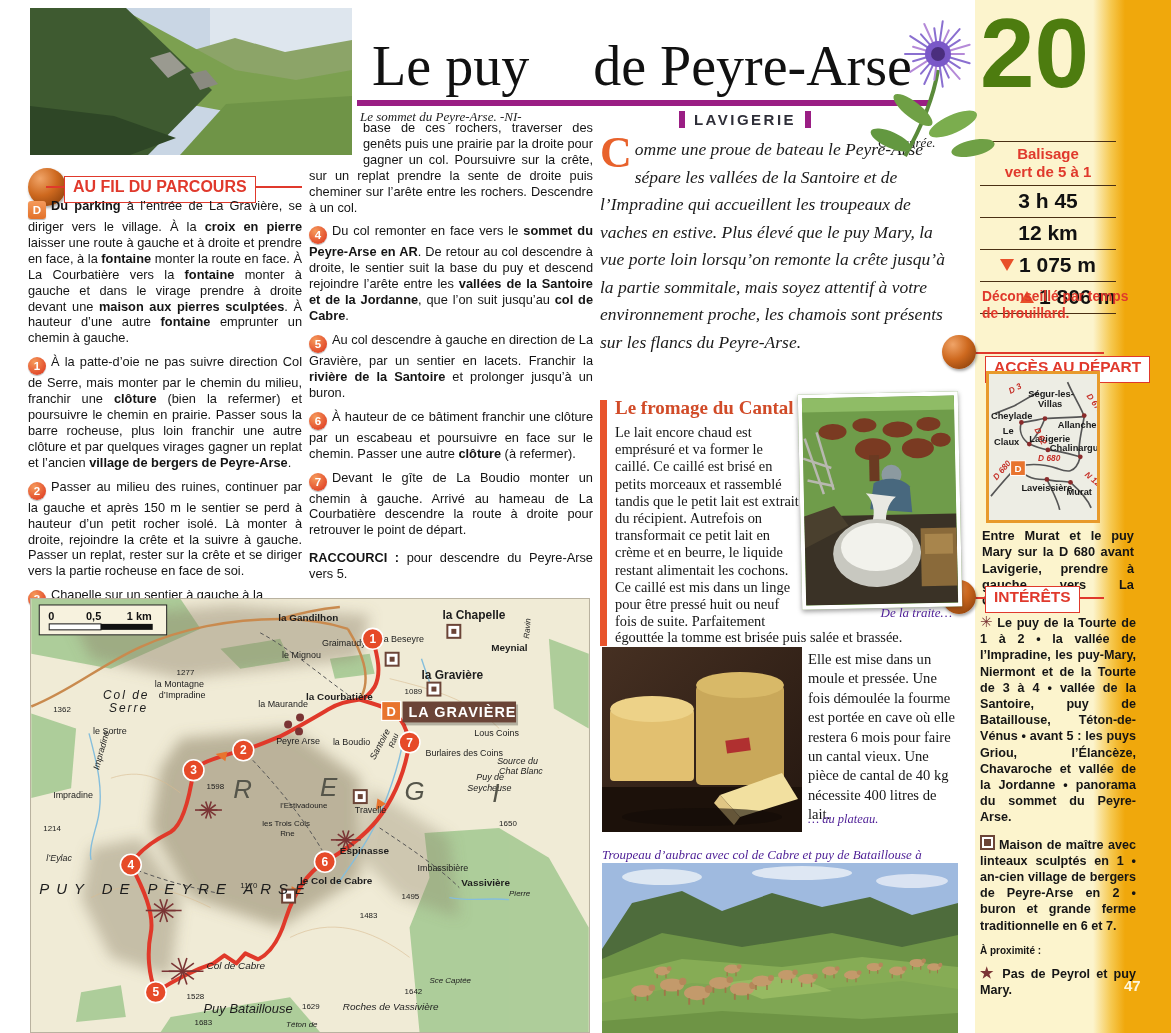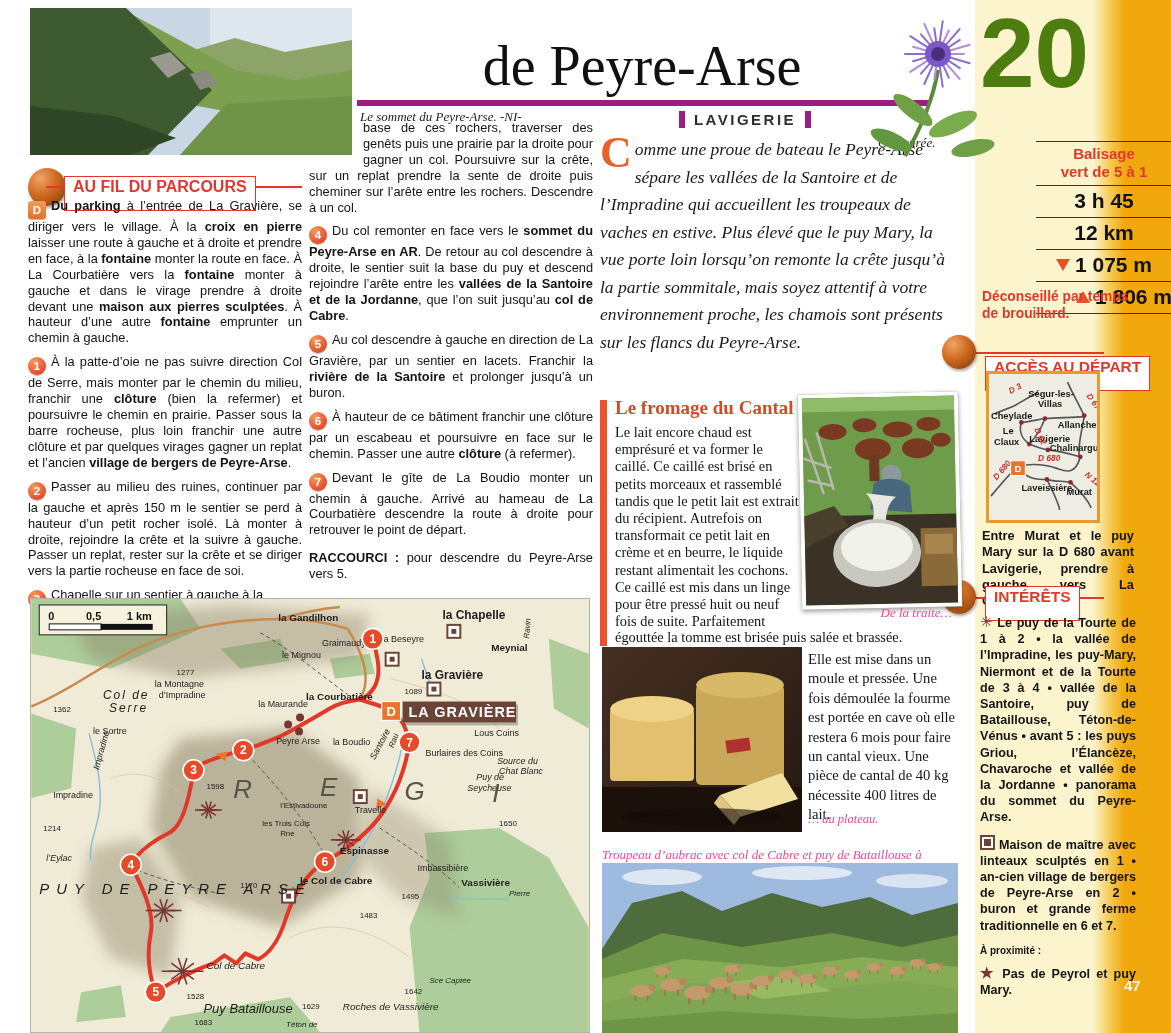--- a/index.html
+++ b/index.html
@@ -14,34 +14,34 @@
   .photo-caption{left:360px;top:109px;font:italic 13px "Liberation Serif",serif;color:#222;}
   .lavigerie{left:655px;top:111px;width:180px;display:flex;align-items:center;justify-content:center;gap:9px;}
   .lav-bar{width:6px;height:17px;background:#9A1E84;}
   .lav-text{font-size:15px;font-weight:bold;letter-spacing:2.5px;color:#2e2e38;}
   .flower-caption{left:878px;top:135px;font:italic 13px "Liberation Serif",serif;color:#222;}
   .route-num{left:980px;top:2px;font-family:Liberation Sans, sans-serif;font-weight:bold;
              font-size:98px;line-height:1.05;color:#4d7c0f;text-align:right;}
   
   .sidebar-bg{left:975px;top:0;width:196px;height:1033px;
       background:linear-gradient(to right,#FCF4CD 0px,#FCF4CD 118px,#F6C84F 136px,#F0A80C 150px,#F0A80C 196px);}
-  .stats{left:1036px;top:141px;width:136px;}
+  .stats{left:980px;top:141px;width:136px;}
   .stats .row{border-top:1px solid #4a3014;text-align:center;padding:3px 0 4px 0;}
   .stats .row:last-child{border-bottom:1px solid #4a3014;text-align:right;}
   .balisage{color:#E0392C;font-weight:bold;font-size:15px;line-height:18px;}
   .stat-big{font-size:21px;font-weight:bold;color:#111;}
   .tri{display:inline-block;width:0;height:0;margin-right:5px;vertical-align:1px;}
   .tri.down{border-left:7px solid transparent;border-right:7px solid transparent;border-top:12px solid #E8502A;}
   .tri.up{border-left:7px solid transparent;border-right:7px solid transparent;border-bottom:12px solid #E8502A;}
   .warning{left:982px;top:288px;width:152px;color:#E0392C;font-weight:bold;font-size:13.8px;line-height:17px;}
   .ball{border-radius:50%;background:radial-gradient(circle at 32% 28%,#F0A468 0%,#CE691F 45%,#9C4A10 78%,#773307 100%);
         box-shadow:1px 2px 3px rgba(0,0,0,.35);}
   .sec-line{height:2px;background:#E0392C;}
   .sec-box{background:#fff;border:1.6px solid #E0392C;color:#E0392C;font-weight:bold;
-           padding:1px 8px 14px 8px;white-space:nowrap;}
+           padding:1px 8px 6px 8px;white-space:nowrap;}
   .access-map{left:986px;top:371px;width:114px;height:152px;border:3px solid #E89A2B;background:#EDEDE4;box-sizing:border-box;}
   .access-note{left:982px;top:528px;width:152px;font-size:12.8px;line-height:16.3px;font-weight:bold;text-align:justify;}
   .interests{left:980px;top:614px;width:156px;font-size:12.6px;line-height:16.2px;font-weight:bold;text-align:justify;}
   .interests .item{margin-bottom:9px;}
   .vp-icon{color:#7A3434;font-size:15px;font-weight:normal;}
   .heritage-icon{display:inline-block;width:11px;height:11px;border:2px solid #6B4437;background:#fff;
                  box-shadow:inset 0 0 0 2px #fff, inset 0 0 0 6px #6B4437;vertical-align:-1px;margin-right:4px;}
   .village-icon{display:inline-block;width:15px;height:12px;border:1.5px solid #9a9a9a;background:#f2ead8;
                 position:relative;vertical-align:-2px;margin-right:4px;}
   .village-icon::after{content:"";position:absolute;left:3px;top:3px;border-left:4px solid transparent;
@@ -64,21 +64,21 @@
   
   .intro{left:600px;top:136px;width:358px;font-family:"Liberation Serif",serif;font-style:italic;
          font-size:17.5px;line-height:27.5px;color:#1b1b1b;text-align:left;}
   .dropcap{float:left;font-size:44px;line-height:34px;font-weight:bold;color:#E8622C;padding-right:3px;font-style:normal;}
   .frm-bar{left:600px;top:400px;width:7px;height:246px;background:#E8542C;}
   .frm-title{left:615px;top:397px;font-family:"Liberation Serif",serif;font-weight:bold;font-size:19px;color:#D14B28;}
   .frm-text{left:615px;top:424px;width:186px;font-family:"Liberation Serif",serif;font-size:14.4px;line-height:17.2px;}
   .frm-text p{margin:0;}
   .frm-wide{left:615px;top:629px;width:335px;font-family:"Liberation Serif",serif;font-size:14.4px;}
   .frm-right{left:808px;top:650px;width:150px;font-family:"Liberation Serif",serif;font-size:14.6px;line-height:19.4px;}
-  .cap{font:italic 12.5px "Liberation Serif",serif;color:#ec4899;}
+  .cap{font:italic 12.5px "Liberation Serif",serif;color:#4c1d95;}
   .milk-photo{left:800px;top:393px;width:152px;height:207px;border:4px solid #fff;
               box-shadow:0 2px 5px rgba(0,0,0,.4);transform:rotate(-1.2deg);background:#6F9C4A;}
   .cheese-photo{left:602px;top:647px;width:200px;height:185px;background:#33241A;}
   .cow-photo{left:602px;top:863px;width:356px;height:170px;background:#9FBADF;}
   .hero-photo{left:30px;top:8px;width:322px;height:147px;background:#C9D6E4;}
   .flower{left:853px;top:8px;width:158px;height:152px;z-index:5;}
   
   .main-map{left:30px;top:598px;width:560px;height:435px;background:#F0EBD6;border:1px solid #b9b2a0;box-sizing:border-box;}
   svg text{font-family:"Liberation Sans",sans-serif;}
 </style>
@@ -93,20 +93,21 @@
     <polygon points="90,0 205,62 266,72 322,62 322,96 200,104 135,92" fill="#7CA050"></polygon>
     <polygon points="0,0 96,0 182,82 118,147 0,147" fill="#3E5A30"></polygon>
     <polygon points="120,50 140,44 156,60 138,70" fill="#9A9A90"></polygon>
     <polygon points="160,66 176,62 188,76 170,82" fill="#8A8A80"></polygon>
     <polygon points="0,98 84,108 146,130 100,147 0,147" fill="#2E4626"></polygon>
     <polygon points="196,96 322,88 322,147 150,147" fill="#6F9447"></polygon>
   </svg>
 </div>
 
 <div class="abs title-wrap">
+  <span>Le puy</span>
   <span>de Peyre-Arse</span>
 </div>
 <div class="abs title-rule"></div>
 <div class="abs photo-caption">Le sommet du Peyre-Arse. -NI-</div>
 <div class="abs lavigerie">
   <span class="lav-bar"></span>
   <span class="lav-text">LAVIGERIE</span>
   <span class="lav-bar"></span>
 </div>
 

